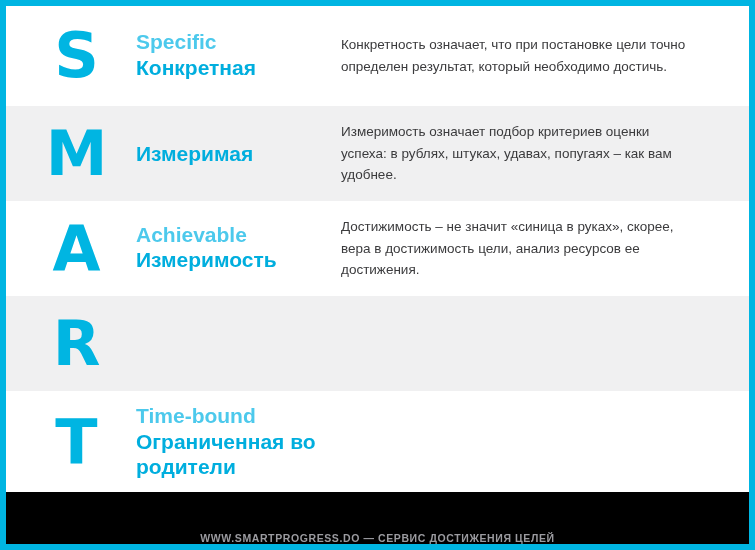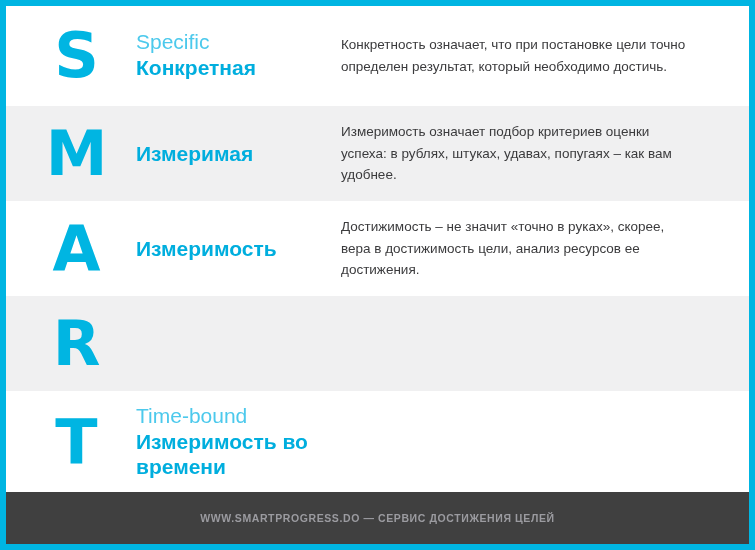--- a/index.html
+++ b/index.html
@@ -63,21 +63,21 @@
   }
 
   .title-cell {
     width: 205px;
     flex: 0 0 205px;
     box-sizing: border-box;
     padding-right: 10px;
   }
   .title-en {
     font-family: "Liberation Sans", sans-serif;
-    font-weight: normal;
+    font-weight: bold;
     font-size: 21px;
     line-height: 1.08;
     color: #4cc9ec;
     white-space: nowrap;
   }
   .title-ru {
     font-family: "Liberation Sans", sans-serif;
     font-weight: bold;
     font-size: 21px;
     line-height: 1.18;
@@ -97,23 +97,23 @@
     color: #3b3b3d;
     max-width: 345px;
   }
 
   .footer {
     position: absolute;
     left: 0;
     right: 0;
     bottom: 0;
     height: 52px;
-    background: #404040;
+    background: #000000;
     display: flex;
-    align-items: center;
+    align-items: flex-end;
     justify-content: center;
   }
   .footer-text {
     font-family: "Liberation Sans", sans-serif;
     font-size: 10.5px;
     font-weight: bold;
     letter-spacing: 0.6px;
     color: #9b9ba0;
     white-space: nowrap;
   }
@@ -148,40 +148,41 @@
       <div class="desc-cell">
         <div class="desc">Измеримость означает подбор критериев оценки успеха: в рублях, штуках, удавах, попугаях – как вам удобнее.</div>
       </div>
     </div>
 
     <div class="row plain" style="top:195px; height:95px;">
       <div class="letter-cell">
         <span class="letter">A</span>
       </div>
       <div class="title-cell">
+        <div class="title-en">Achievable</div>
         <div class="title-ru">Измеримость</div>
       </div>
       <div class="desc-cell">
-        <div class="desc">Достижимость – не значит «точно в руках», скорее, вера в достижимость цели, анализ ресурсов ее достижения.</div>
+        <div class="desc">Достижимость – не значит «синица в руках», скорее, вера в достижимость цели, анализ ресурсов ее достижения.</div>
       </div>
     </div>
 
     <div class="row shaded" style="top:290px; height:95px;">
       <div class="letter-cell">
         <span class="letter">R</span>
       </div>
     </div>
 
     <div class="row plain" style="top:385px; height:103px;">
       <div class="letter-cell">
         <span class="letter">T</span>
       </div>
       <div class="title-cell">
         <div class="title-en">Time-bound</div>
-        <div class="title-ru">Измеримость во времени</div>
+        <div class="title-ru">Ограниченная во родители</div>
       </div>
     </div>
 
   </div>
 
   <div class="footer">
     <span class="footer-text">WWW.SMARTPROGRESS.DO — СЕРВИС ДОСТИЖЕНИЯ ЦЕЛЕЙ</span>
   </div>
 
 </div>

